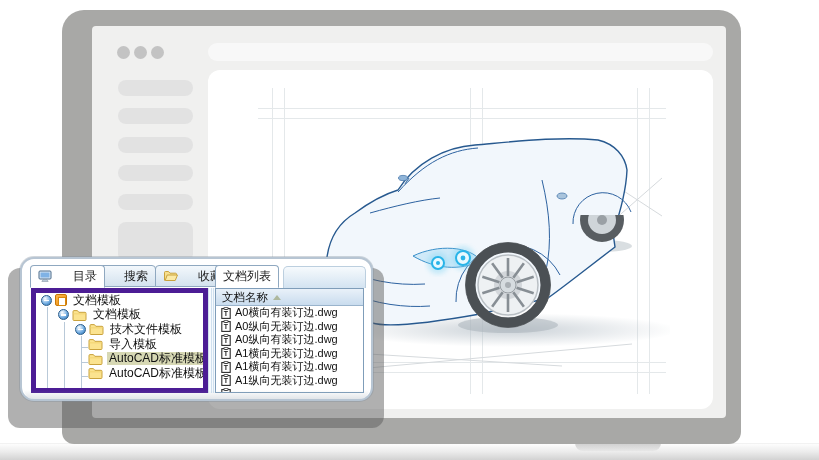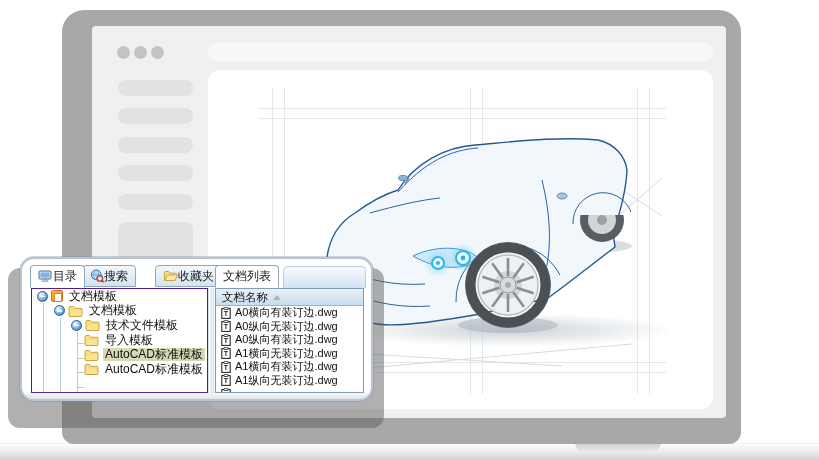--- a/index.html
+++ b/index.html
@@ -42,33 +42,33 @@
   #panel-shadow{left:8px;top:268px;width:376px;height:160px;border-radius:12px;
     background:rgba(90,90,90,.48);}
   #popup{left:20px;top:257px;width:349px;height:140px;background:#fff;
     border:2px solid #b7c5d3;border-radius:14px;
     box-shadow:0 0 0 1px rgba(125,140,155,.35);}
   #popup .curl{position:absolute;left:2px;right:2px;bottom:0;height:9px;
     border-radius:0 0 12px 12px;
     background:linear-gradient(180deg,rgba(255,255,255,0),rgba(150,162,175,.28));}
 
   
-  .tab{position:absolute;top:6px;height:22px;display:flex;align-items:center;gap:0;
+  .tab{position:absolute;top:6px;height:22px;display:flex;align-items:center;gap:20px;
     padding:0 7px;font-size:12px;color:#1b1b1b;border:1px solid #8fa8c0;
     border-radius:4px 4px 0 0;box-sizing:border-box;
     background:linear-gradient(180deg,#f3f8fc,#d4e2ee);white-space:nowrap;}
   .tab.active{background:#fff;border-bottom-color:#fff;z-index:3;height:23px;}
   #tab-dir{left:8px;}#tab-search{left:60px;font-family:Liberation Serif, serif;}#tab-fav{left:133px;}
   #tab-doclist{left:193px;background:#fff;z-index:3;text-align:center;}
   #tab-filler{left:261px;top:7px;width:81px;height:21px;border:1px solid #bccfdf;
     border-bottom:none;border-radius:5px 5px 0 0;
     background:linear-gradient(180deg,#f6fafd,#d3e3f1);}
 
   
-  #tree-box{left:9px;top:29px;width:177px;height:105px;border:1px solid #4c1d95;
+  #tree-box{left:9px;top:29px;width:177px;height:105px;border:5px solid #4c1d95;
     background:#fff;overflow:hidden;box-sizing:border-box;}
   .trow{height:14.6px;display:flex;align-items:center;font-size:12px;color:#111;
     position:relative;white-space:nowrap;}
   .trow:first-child{margin-top:2px;}
   .d0{padding-left:5px}.d1{padding-left:22px}.d2{padding-left:39px}.d3{padding-left:52px}
   .expander{width:11px;height:11px;border-radius:50%;flex:0 0 11px;margin-right:3px;
     background:radial-gradient(circle at 35% 30%,#ffffff,#6aa8e0 60%,#2e6da4);
     border:1px solid #2a5d8c;box-sizing:border-box;position:relative;z-index:2;}
   .expander::after{content:"";position:absolute;left:2px;top:4px;width:5px;height:1.5px;
     background:#fff;}

